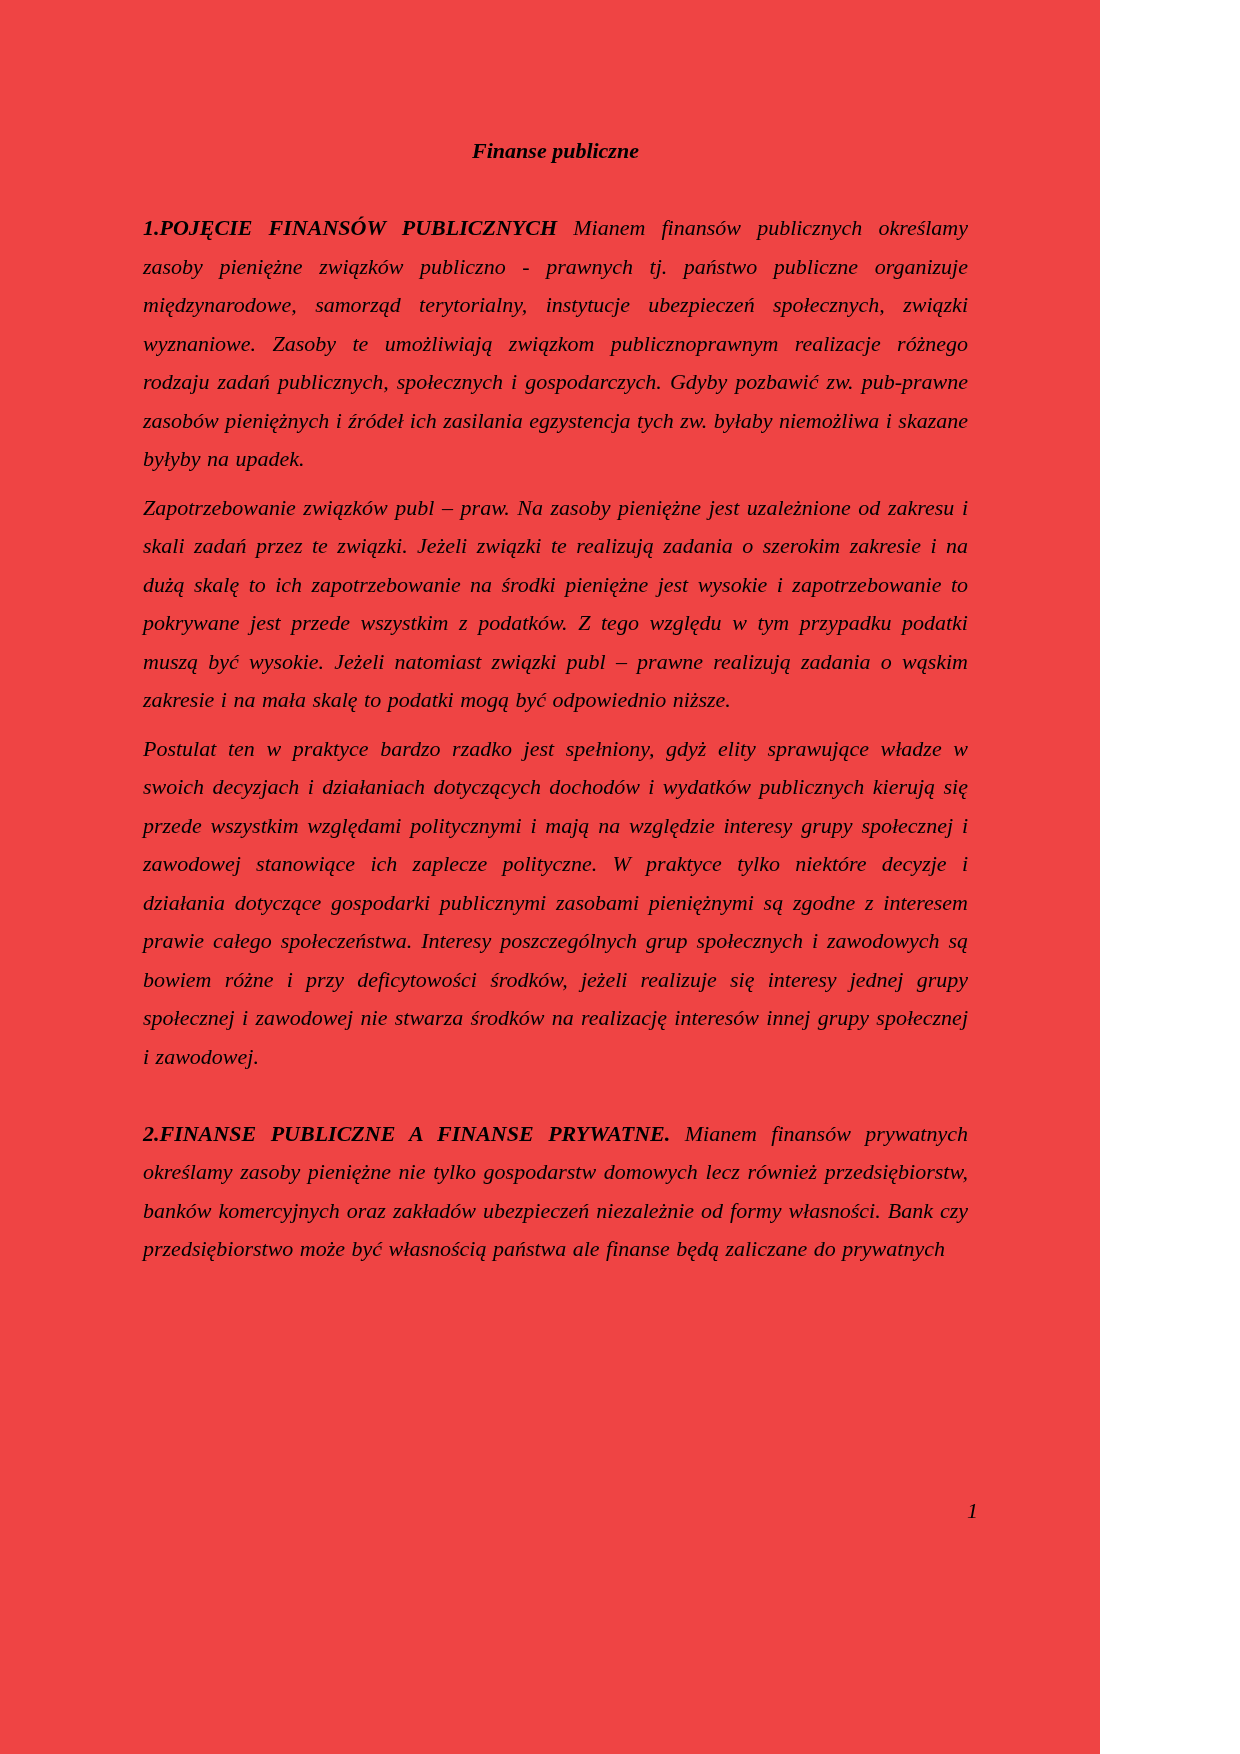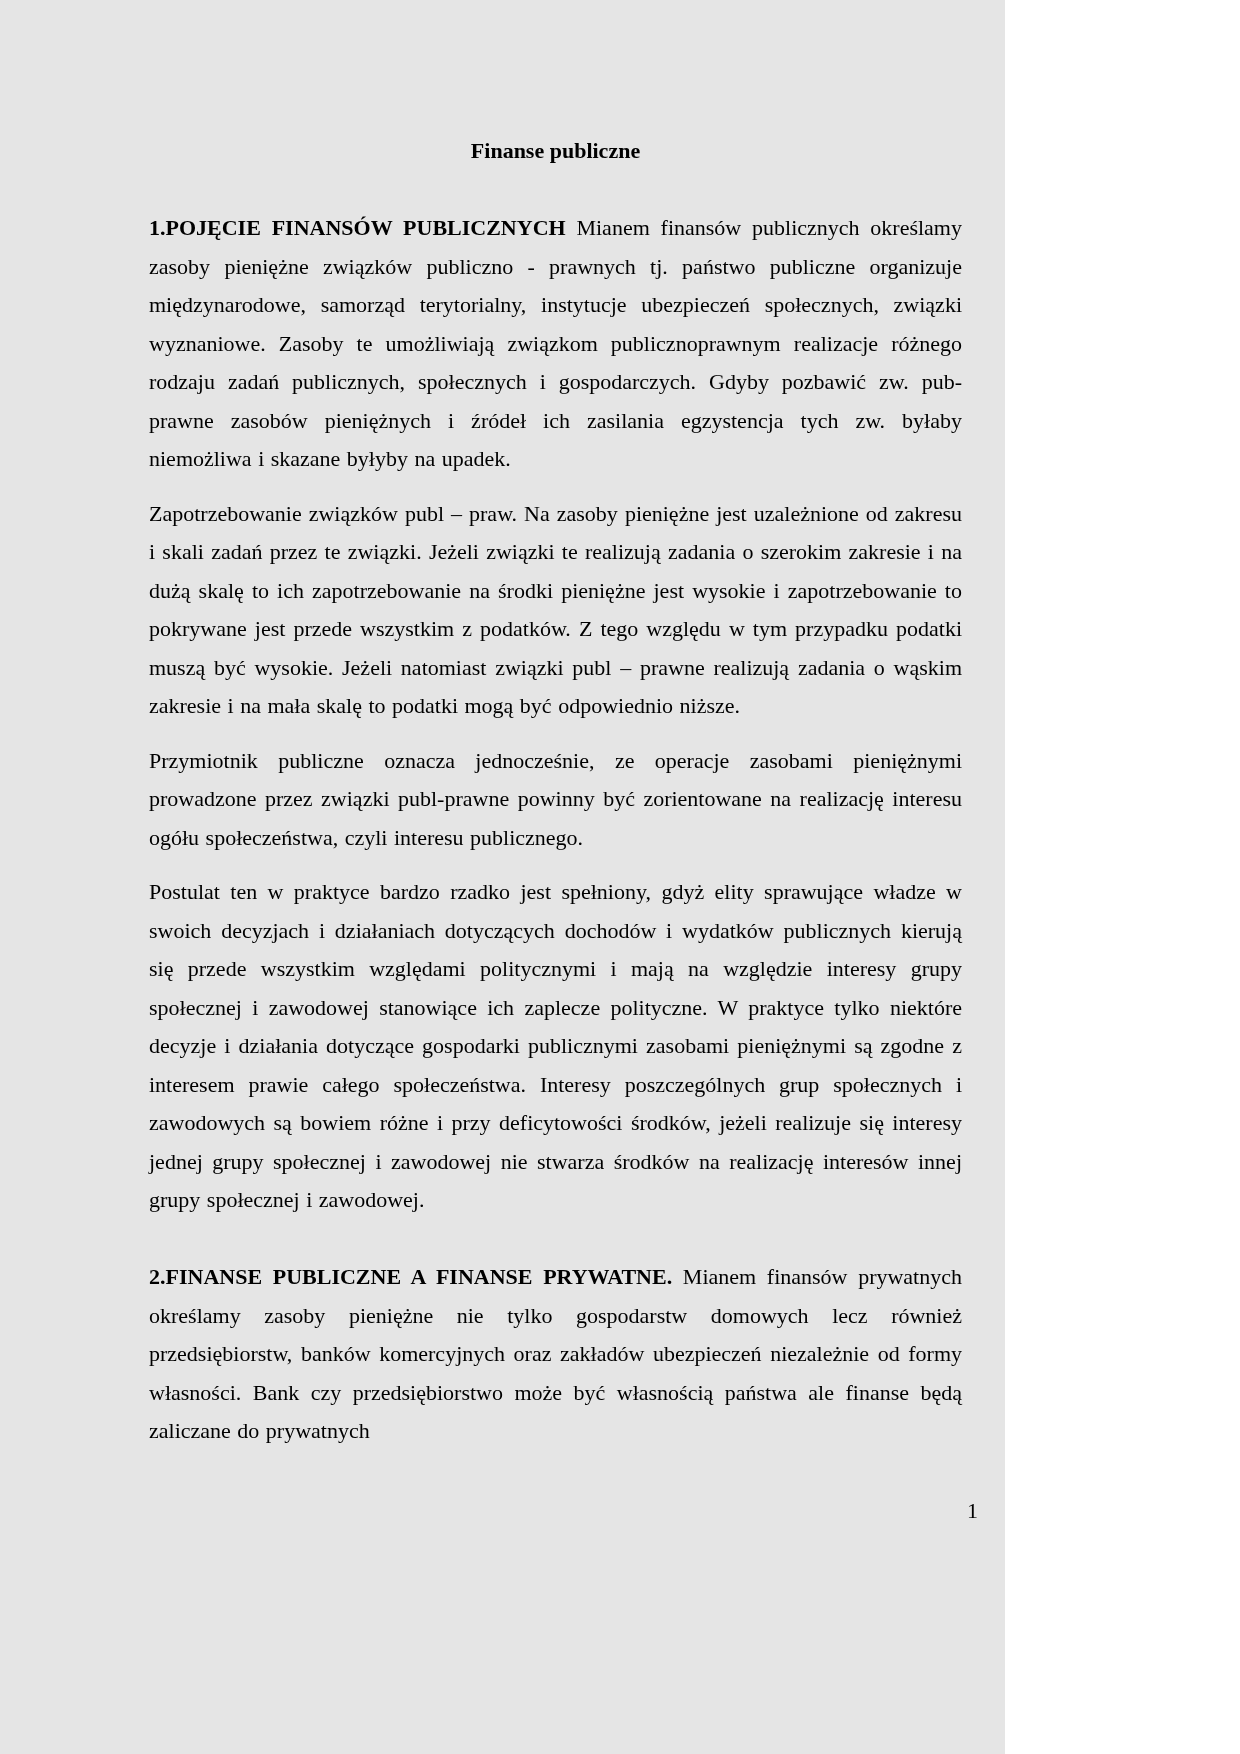--- a/index.html
+++ b/index.html
@@ -8,43 +8,44 @@
     background: #ffffff;
   }
   body {
     width: 1240px;
     height: 1754px;
     font-family: "Liberation Serif", "DejaVu Serif", serif;
     color: #000000;
   }
   .page {
     position: relative;
-    width: 1005px;
+    width: 1100px;
     height: 1754px;
-    background: #e5e5e5;
+    background: #ef4444;
     overflow: hidden;
+    font-style: italic;
   }
   .content {
     position: absolute;
     left: 133px;
     top: 132px;
     width: 845px;
   }
   .doc-title {
     font-size: 22px;
     line-height: 38.5px;
     font-weight: bold;
     text-align: center;
     margin: 0 0 38.5px 0;
   }
   .para {
     font-size: 22px;
     line-height: 38.5px;
     text-align: justify;
-    margin: 16px;
+    margin: 10px;
     word-spacing: 1px;
   }
   .para .lead {
     font-weight: bold;
   }
   .para.section-gap {
     margin-top: 38.5px;
   }
   .page-number {
     position: absolute;
@@ -62,21 +63,20 @@
 <div class="page">
   <div class="content">
 
     <h1 class="doc-title">Finanse publiczne</h1>
 
     <p class="para"><strong class="lead">1.POJĘCIE FINANSÓW PUBLICZNYCH</strong><span> Mianem finansów publicznych określamy zasoby pieniężne związków publiczno - prawnych tj. państwo publiczne organizuje międzynarodowe, samorząd terytorialny, instytucje ubezpieczeń społecznych, związki wyznaniowe. Zasoby te umożliwiają związkom publicznoprawnym realizacje różnego rodzaju zadań publicznych, społecznych i gospodarczych. Gdyby pozbawić zw. pub-prawne zasobów pieniężnych i źródeł ich zasilania egzystencja tych zw. byłaby niemożliwa i skazane byłyby na upadek.</span></p>
 
 
     <p class="para"><span>Zapotrzebowanie związków publ – praw. Na zasoby pieniężne jest uzależnione od zakresu i skali zadań przez te związki. Jeżeli związki te realizują zadania o szerokim zakresie i na dużą skalę to ich zapotrzebowanie na środki pieniężne jest wysokie i zapotrzebowanie to pokrywane jest przede wszystkim z podatków. Z tego względu w tym przypadku podatki muszą być wysokie. Jeżeli natomiast związki publ – prawne realizują zadania o wąskim zakresie i na mała skalę to podatki mogą być odpowiednio niższe.</span></p>
 
-    <p class="para"><span>Przymiotnik publiczne oznacza jednocześnie, ze operacje zasobami pieniężnymi prowadzone przez związki publ-prawne powinny być zorientowane na realizację interesu ogółu społeczeństwa, czyli interesu publicznego.</span></p>
 
     <p class="para"><span>Postulat ten w praktyce bardzo rzadko jest spełniony, gdyż elity sprawujące władze w swoich decyzjach i działaniach dotyczących dochodów i wydatków publicznych kierują się przede wszystkim względami politycznymi i mają na względzie interesy grupy społecznej i zawodowej stanowiące ich zaplecze polityczne. W praktyce tylko niektóre decyzje i działania dotyczące gospodarki publicznymi zasobami pieniężnymi są zgodne z interesem prawie całego społeczeństwa. Interesy poszczególnych grup społecznych i zawodowych są bowiem różne i przy deficytowości środków, jeżeli realizuje się interesy jednej grupy społecznej i zawodowej nie stwarza środków na realizację interesów innej grupy społecznej i zawodowej.</span></p>
 
     <p class="para section-gap"><strong class="lead">2.FINANSE PUBLICZNE A FINANSE PRYWATNE.</strong><span> Mianem finansów prywatnych określamy zasoby pieniężne nie tylko gospodarstw domowych lecz również przedsiębiorstw, banków komercyjnych oraz zakładów ubezpieczeń niezależnie od formy własności. Bank czy przedsiębiorstwo może być własnością państwa ale finanse będą zaliczane do prywatnych</span></p>
 
   </div>
 
   <div class="page-number">1</div>
 </div>
 

